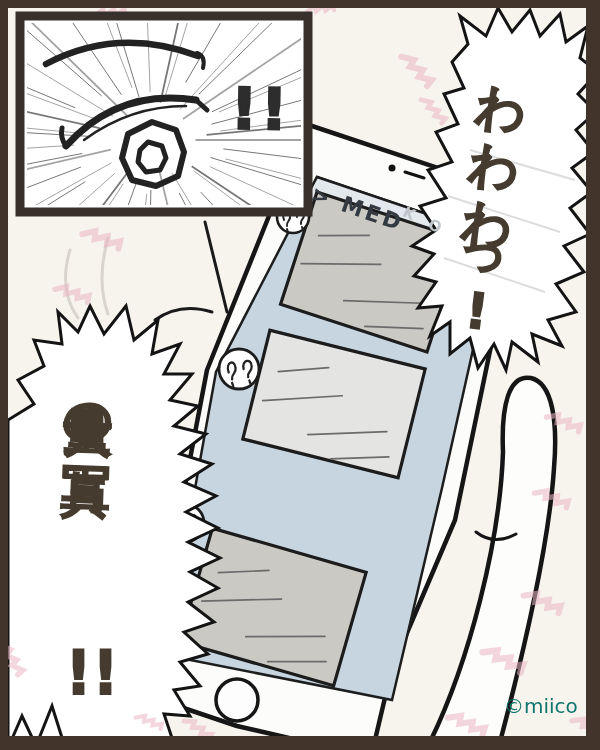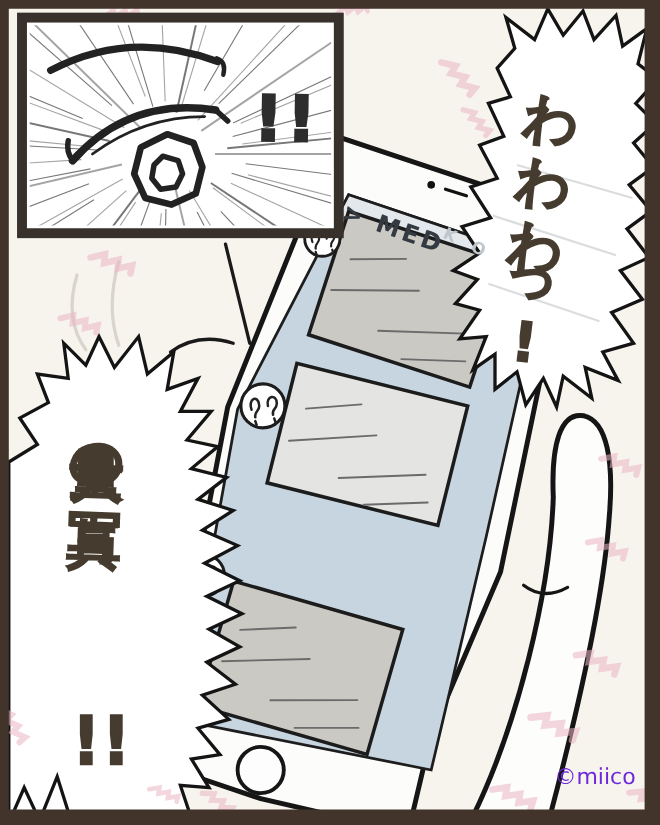--- a/index.html
+++ b/index.html
@@ -27,21 +27,21 @@
     -webkit-text-stroke:2.5px #2d2d2d;letter-spacing:4px;transform:rotate(1deg);
   }
   #app-header-text{
     left:316px;top:181px;font-size:22px;font-weight:bold;color:#343a41;
     letter-spacing:3px;transform:rotate(19deg);transform-origin:top left;white-space:nowrap;
   }
   #app-header-faded{
     left:408px;top:203px;font-size:15px;font-weight:bold;color:#bfc6cb;
     letter-spacing:17px;transform:rotate(26deg);transform-origin:top left;white-space:nowrap;
   }
-  #credit{left:504px;top:694px;font-size:20px;color:#6d28d9;}
+  #credit{left:504px;top:694px;font-size:20px;color:#0f766e;}
   #frame{
     left:0;top:0;width:600px;height:750px;box-sizing:border-box;
     border:solid #42342a;border-width:8px 14px 14px 8px;pointer-events:none;
   }
 </style>
 </head>
 <body>
 
 <div id="stage">
 

